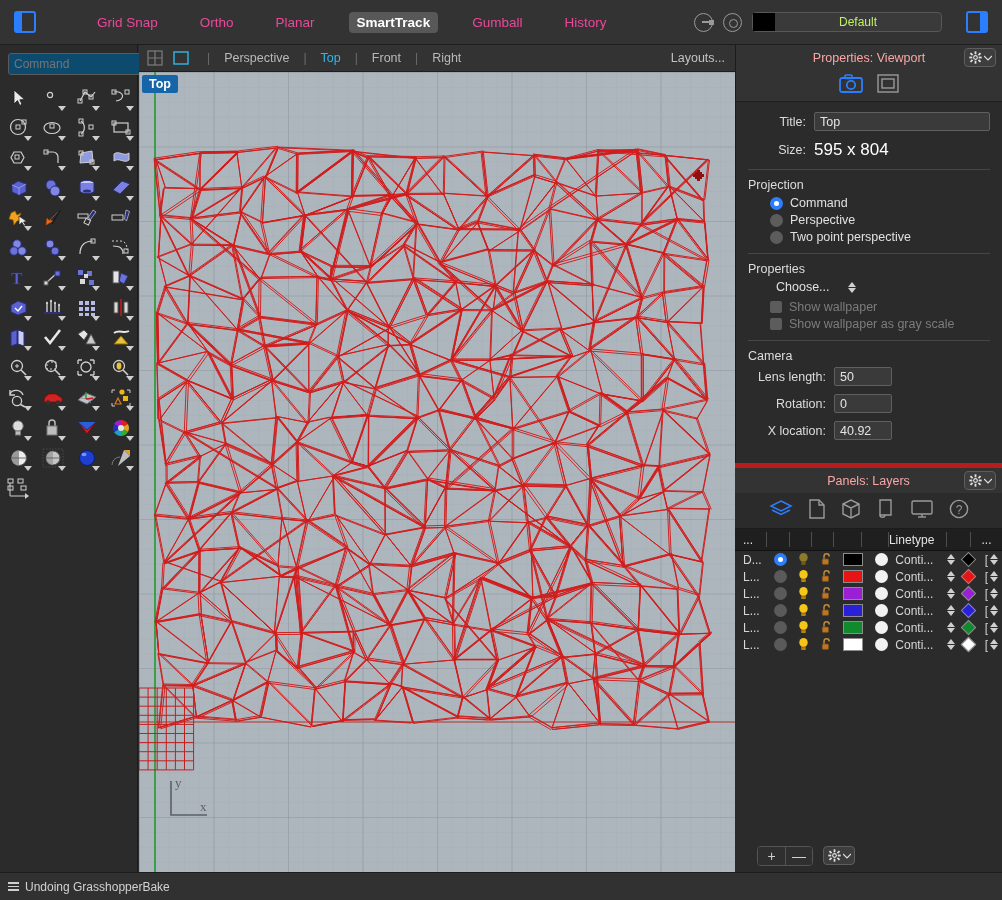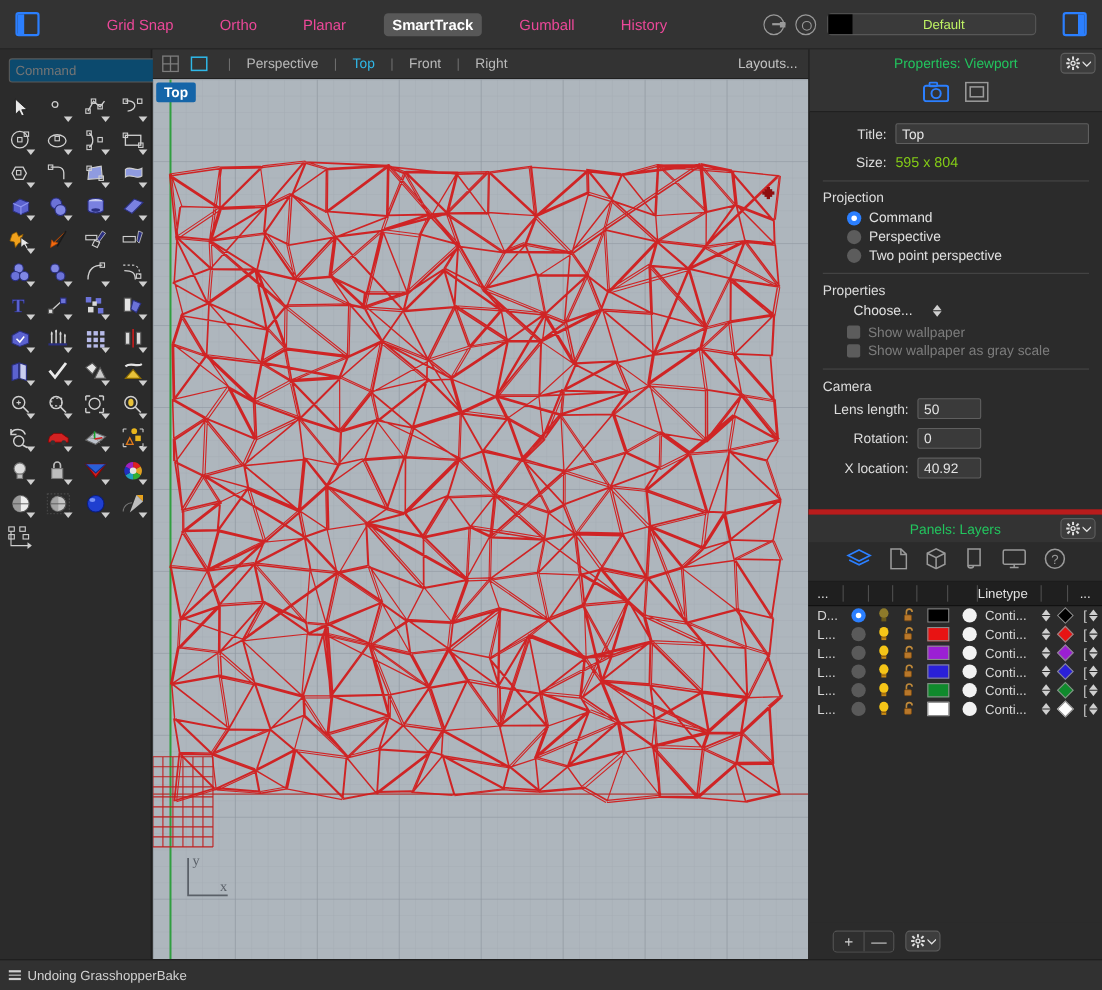--- a/index.html
+++ b/index.html
@@ -106,39 +106,39 @@
 
   
   .rpanel {
     position:absolute; left:735px; top:45px; width:267px; height:827px;
     background:#2b2b2b; border-left:1px solid #1c1c1c;
   }
   .p-header {
     height:25px; background:#333333; display:flex; align-items:center;
     justify-content:center; position:relative;
   }
-  .p-header-title{ font-size:12.5px; color:#22c55e;}
+  .p-header-title{ font-size:12.5px; color:#fca5a5;}
   .gear-btn {
     position:absolute; right:6px; top:3px; width:32px;height:19px;
     border:1px solid #5e5e5e; border-radius:4px; background:#3d3d3d;
     display:flex;align-items:center;justify-content:center;gap:2px;
   }
   .p-icons {
     height:32px; background:#333333; display:flex; align-items:center;
     justify-content:center; gap:14px; border-bottom:1px solid #1e1e1e;
   }
   .p-body { padding:10px 12px 0 12px; }
   .field-row { display:flex; align-items:center; margin-bottom:9px;}
   .field-label { width:58px; text-align:right; font-size:12.5px; color:#dcdcdc; margin-right:8px;}
   .field-input {
     flex:1; height:19px; background:#3a3a3a; border:1px solid #5f5f5f;
     border-radius:2px; color:#e4e4e4; font-size:12.5px; padding:0 5px;
     font-family:"Liberation Sans", sans-serif;
   }
-  .field-static { font-size:13px; color:#84cc16;}
+  .field-static { font-size:17px; color:#ffffff;}
   .hr { height:1px; background:#464646; margin:9px 0 8px 0;}
   .sect-title { font-size:12.5px; color:#dcdcdc; margin-bottom:4px;}
   .opt-row { display:flex;align-items:center;gap:7px;margin:0 0 3px 22px; font-size:12.5px;}
   .opt-row.dim { color:#7c7c7c;}
   .opt-row.lit { color:#e0e0e0;}
   .choose-row { display:flex; align-items:center; gap:18px; margin:2px 0 6px 28px;}
   .choose-lbl { font-size:12.5px; color:#e0e0e0;}
   .stepper { display:flex; flex-direction:column; gap:1px; }
   .stepper i { display:block; width:0;height:0;border-left:4px solid transparent;border-right:4px solid transparent;}
   .stepper i.up { border-bottom:5px solid #cfcfcf;}

